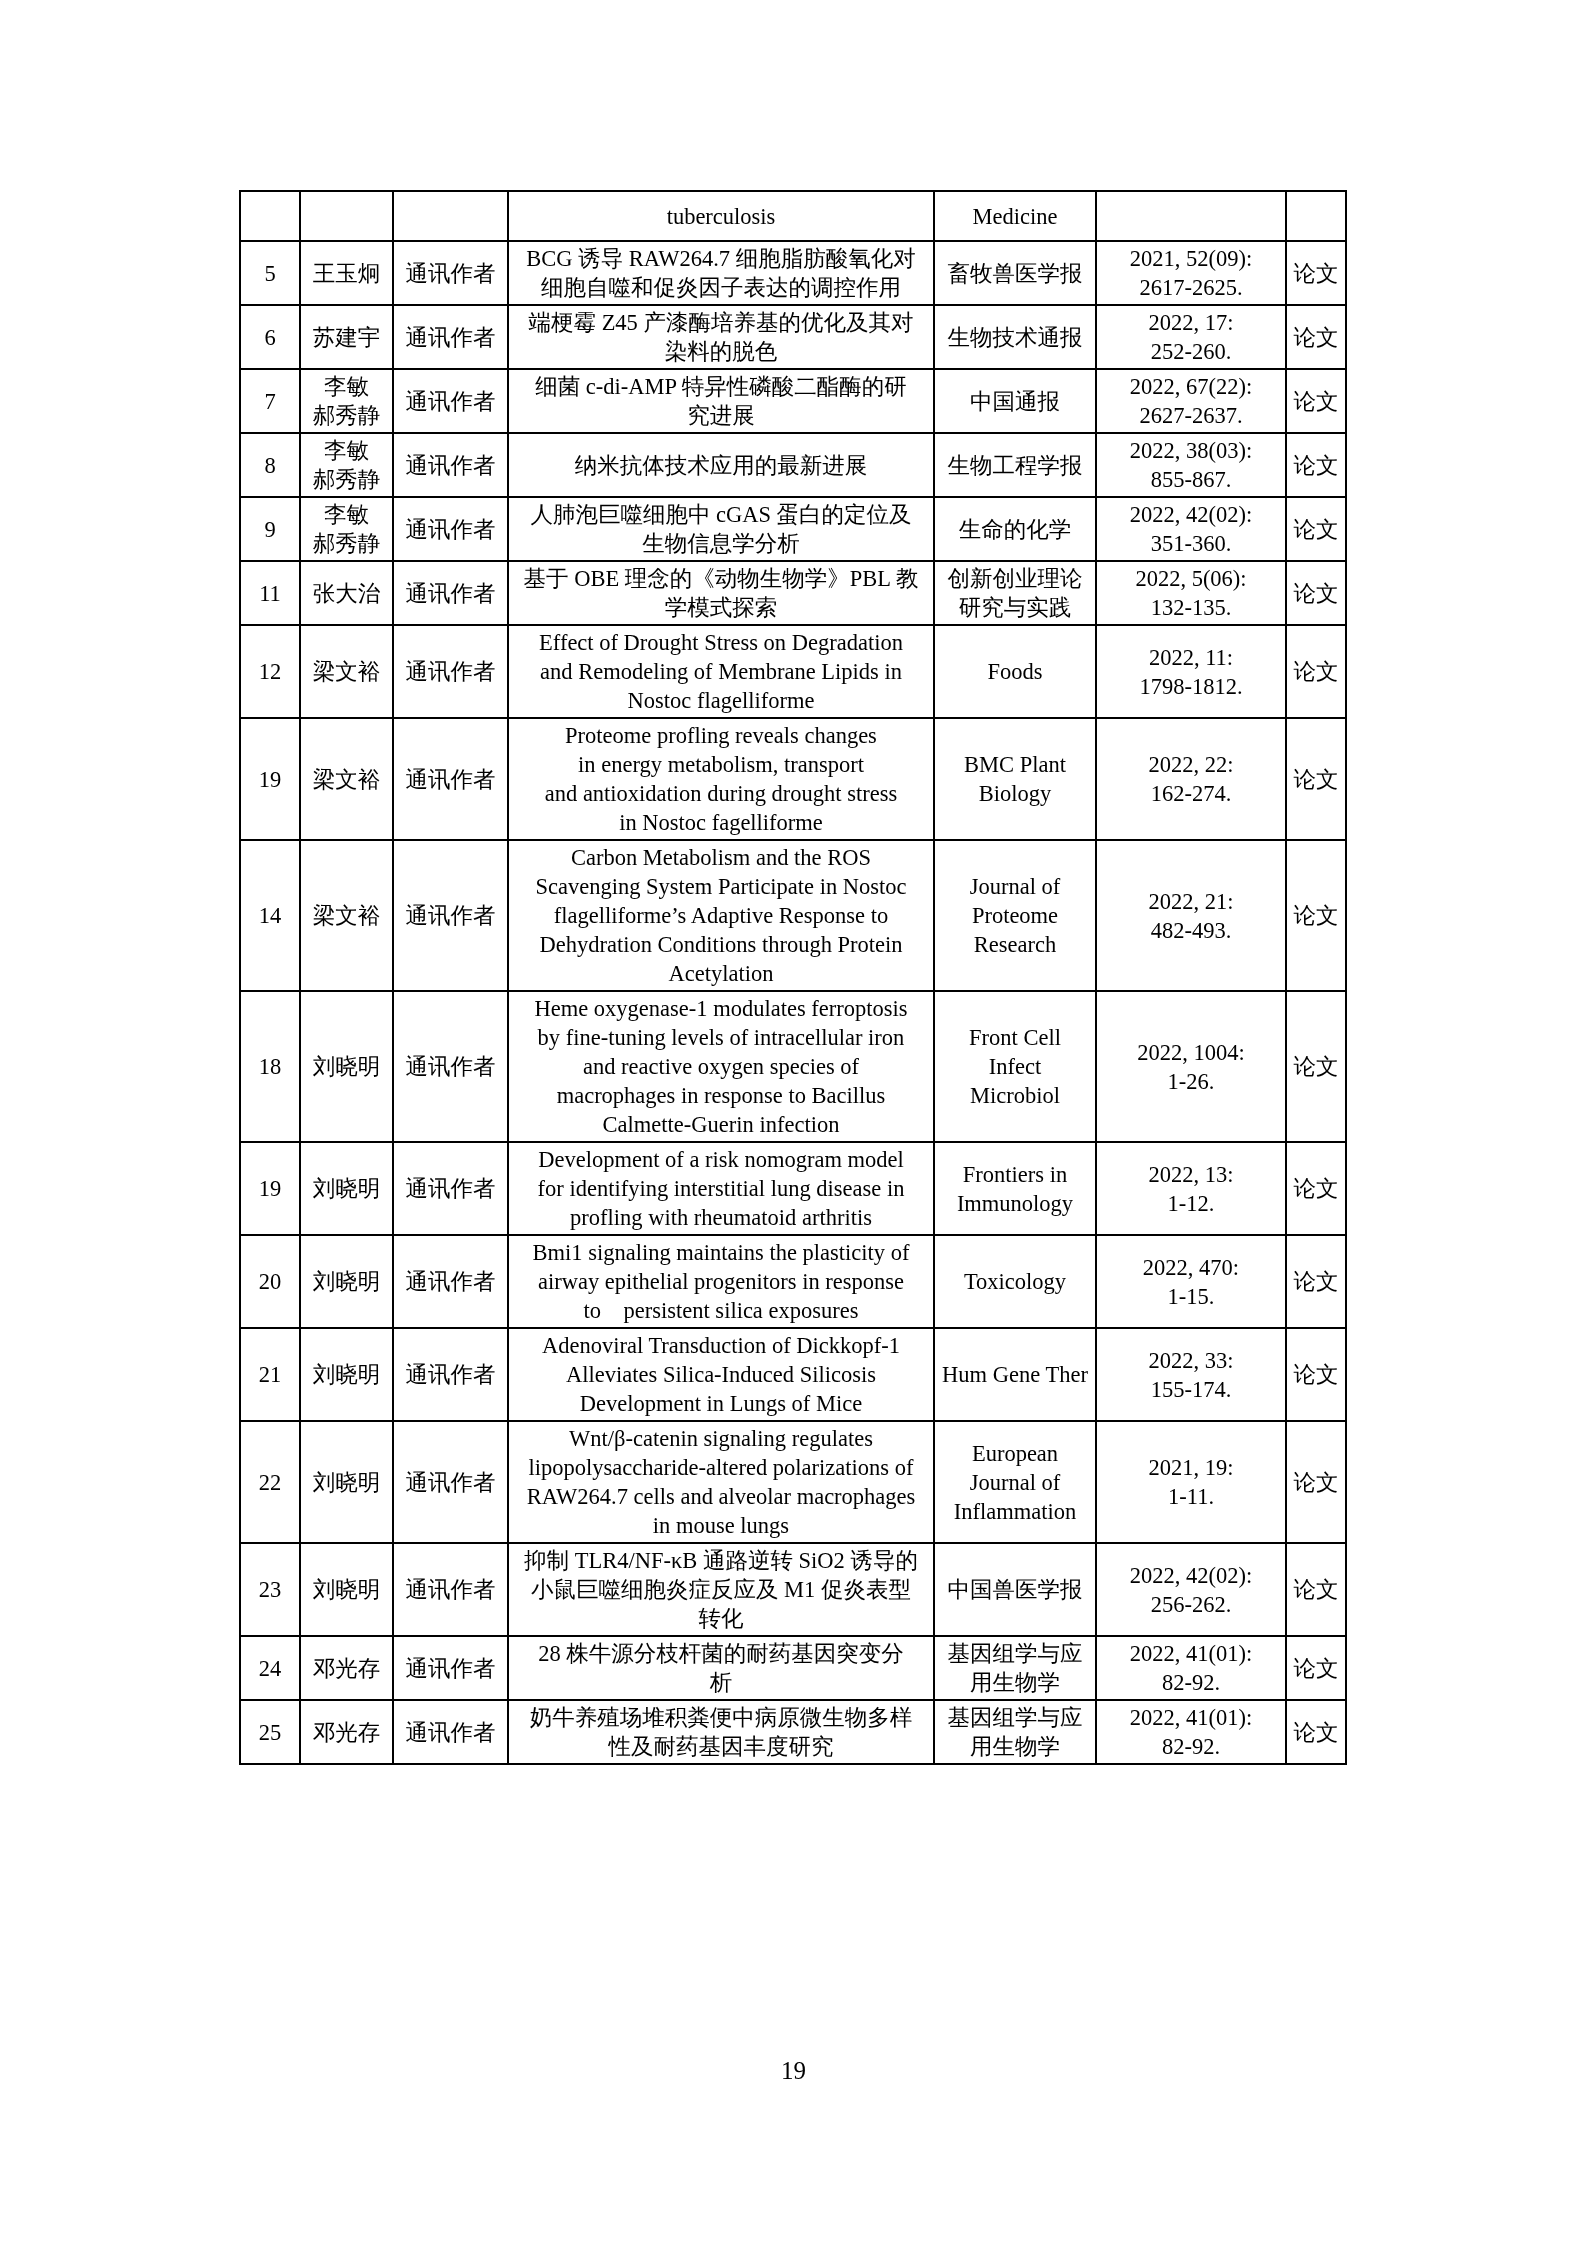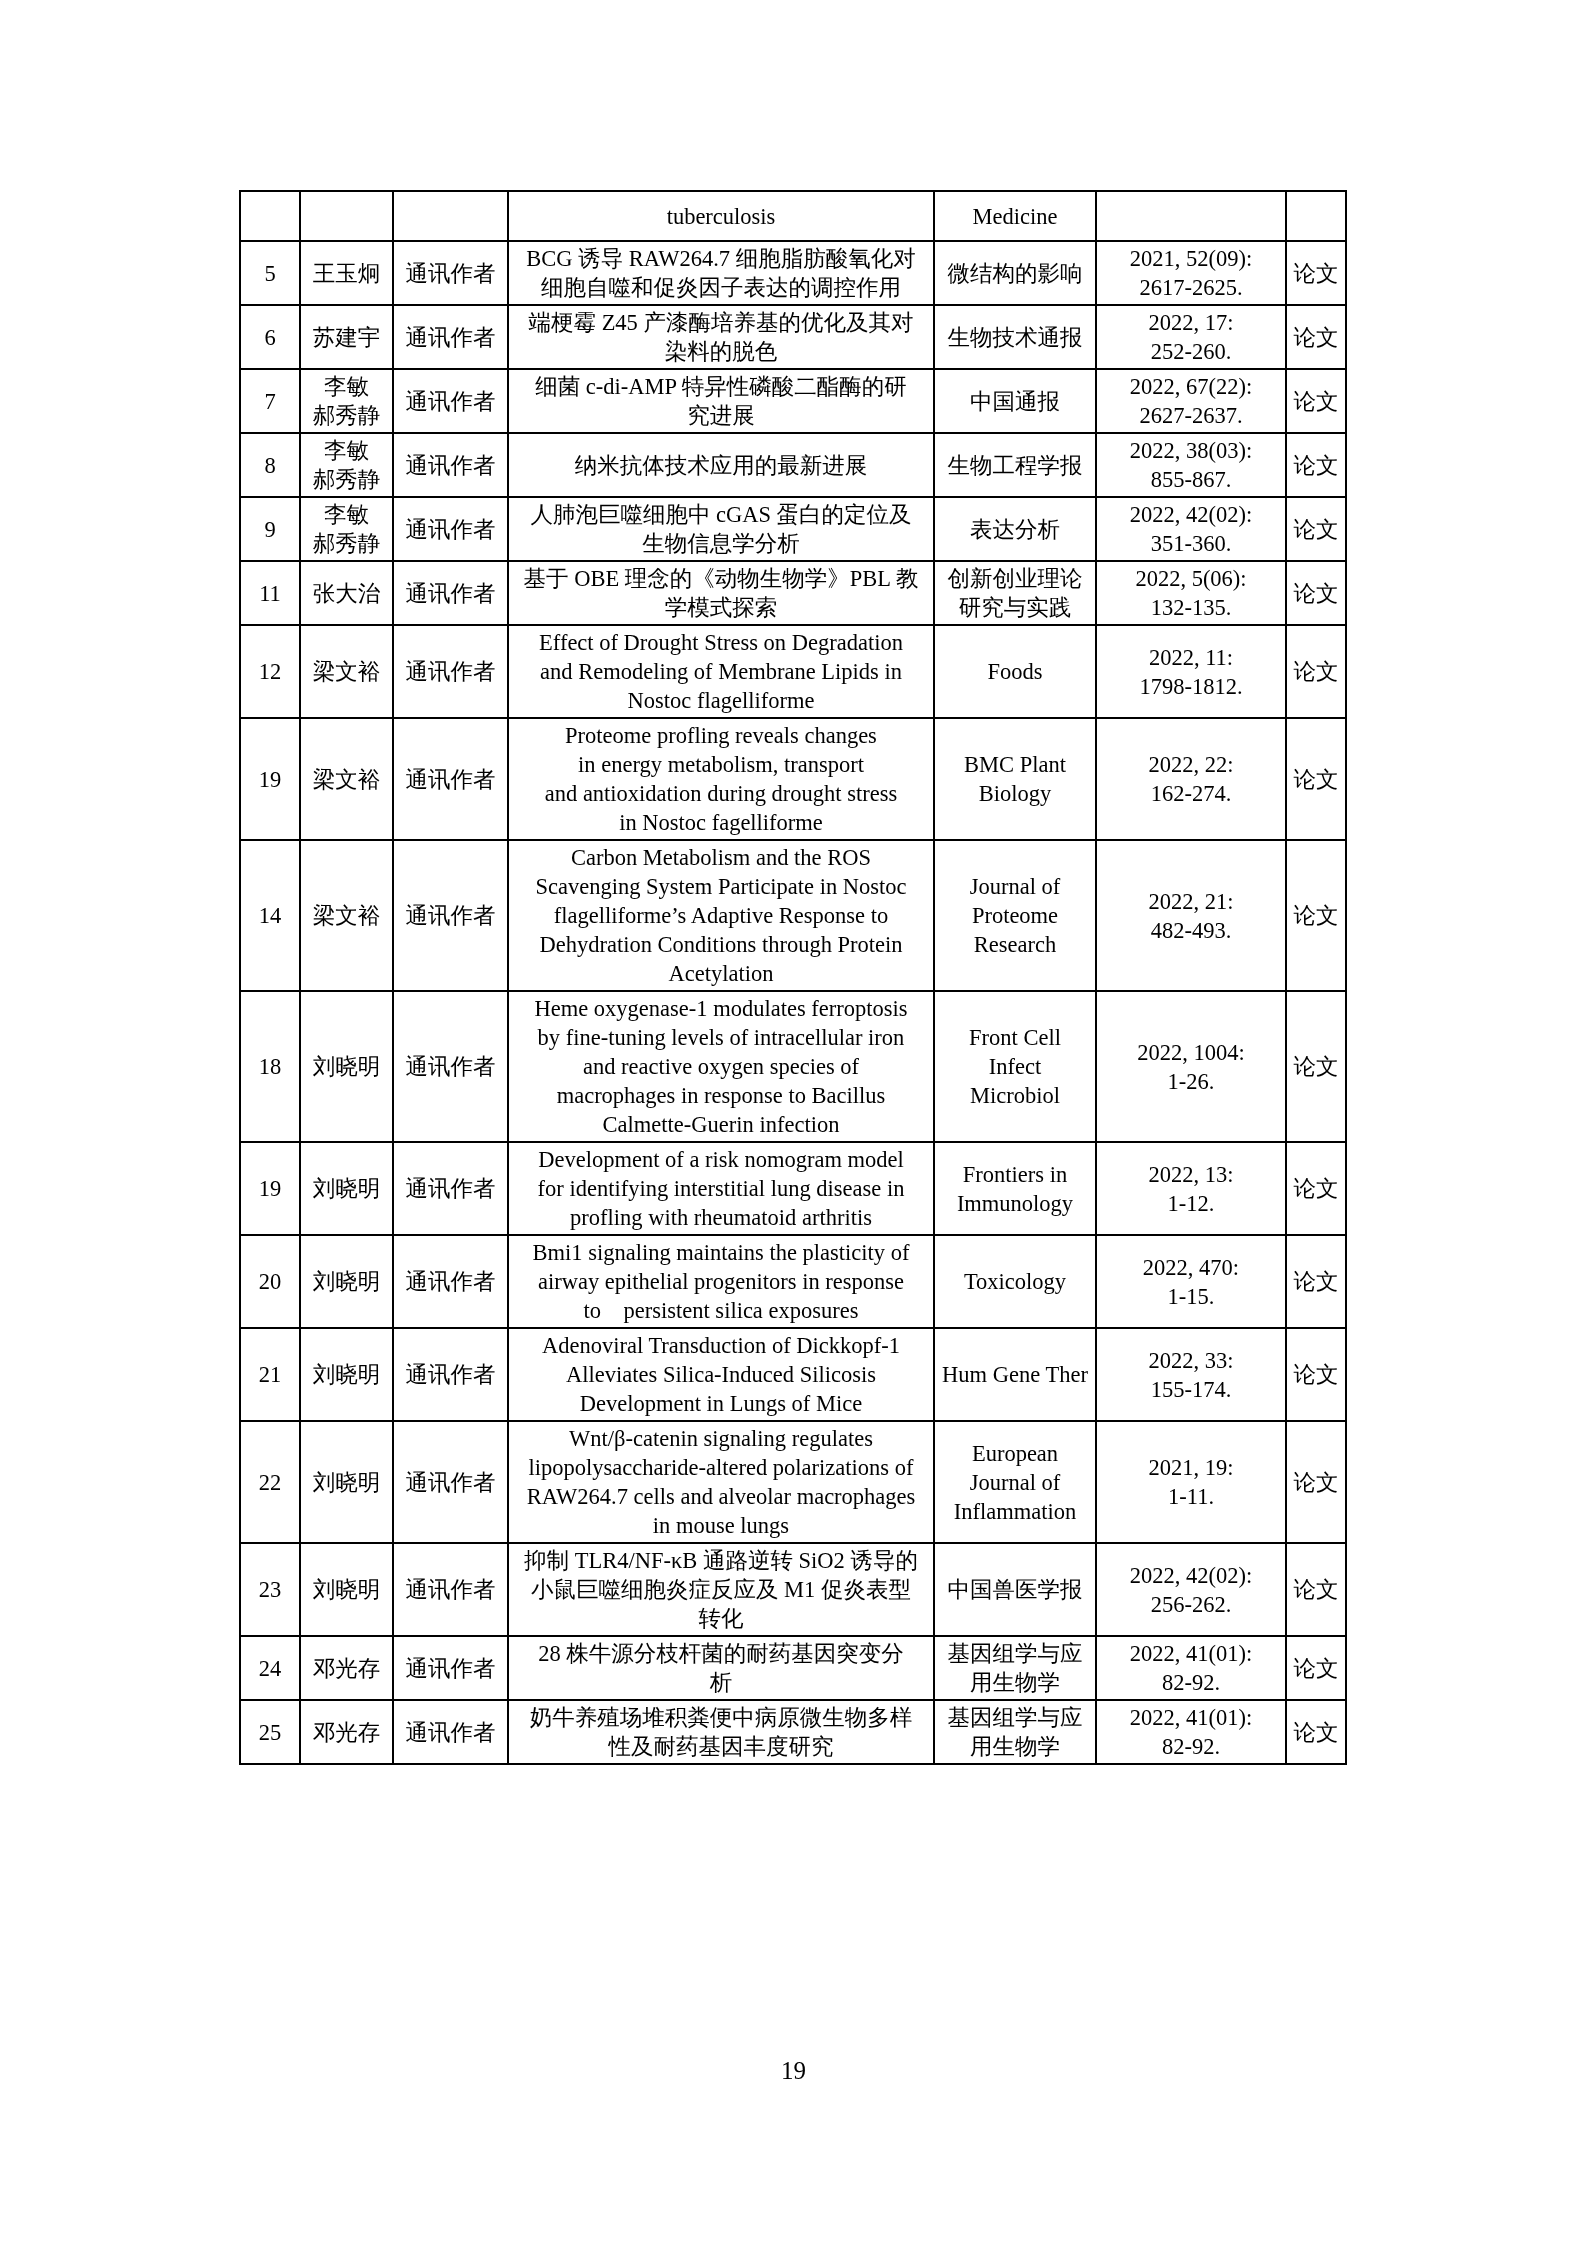--- a/index.html
+++ b/index.html
@@ -71,21 +71,21 @@
         <td>Medicine</td>
         <td></td>
         <td></td>
       </tr>
     <tr>
     <td>5</td>
     <td>王玉炯</td>
     <td>通讯作者</td>
     <td>BCG 诱导 RAW264.7 细胞脂肪酸氧化对
 细胞自噬和促炎因子表达的调控作用</td>
-    <td>微结构的影响</td>
+    <td>畜牧兽医学报</td>
     <td>2021, 52(09):
 2617-2625.</td>
     <td>论文</td>
   </tr>
         <tr>
     <td>6</td>
     <td>苏建宇</td>
     <td>通讯作者</td>
     <td>端梗霉 Z45 产漆酶培养基的优化及其对
 染料的脱色</td>
@@ -117,21 +117,21 @@
 855-867.</td>
     <td>论文</td>
   </tr>
         <tr>
     <td>9</td>
     <td>李敏
 郝秀静</td>
     <td>通讯作者</td>
     <td>人肺泡巨噬细胞中 cGAS 蛋白的定位及
 生物信息学分析</td>
-    <td>表达分析</td>
+    <td>生命的化学</td>
     <td>2022, 42(02):
 351-360.</td>
     <td>论文</td>
   </tr>
         <tr>
     <td>11</td>
     <td>张大治</td>
     <td>通讯作者</td>
     <td>基于 OBE 理念的《动物生物学》PBL 教
 学模式探索</td>

